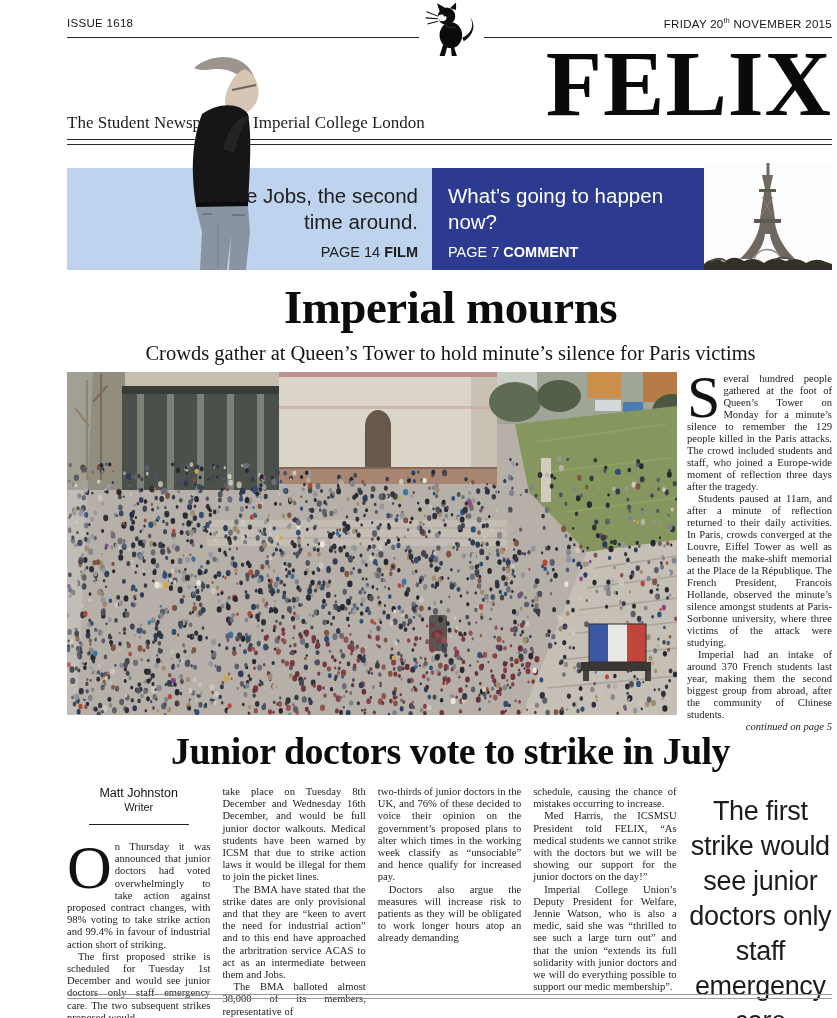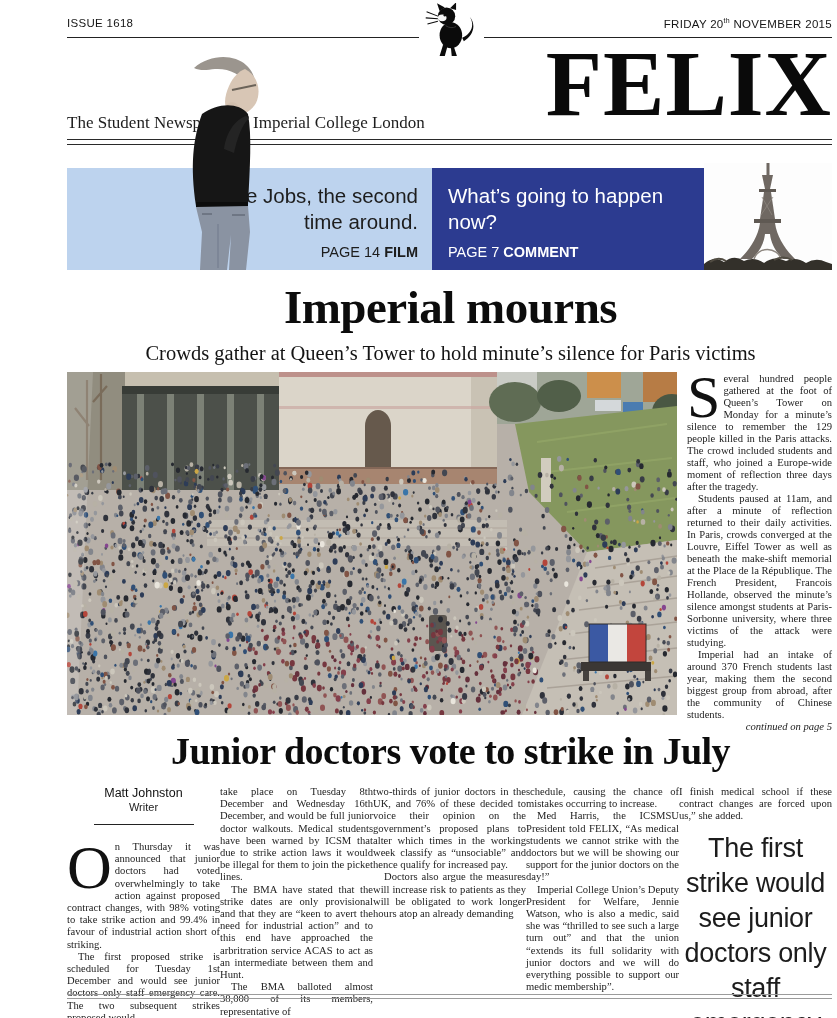--- a/index.html
+++ b/index.html
@@ -41,21 +41,21 @@
             text-align:justify;color:#222;}
   .lead-col p{margin:0;}
   .dropcap{float:left;font-size:60px;line-height:47px;padding:1px 3px 0 0;font-weight:400;color:#111;}
   .dropcap-o{font-size:62px;line-height:50px;}
   .ind{text-indent:11px;}
   .continued{font-style:italic;text-align:right;}
 
   
   .h-second{position:absolute;left:0;top:729px;width:837px;text-align:center;font-size:38px;
             font-weight:700;color:#0c0c0c;letter-spacing:-.5px;}
-  .cols{position:absolute;left:35px;top:786px;width:765px;height:206px;display:flex;gap:0;}
+  .cols{position:absolute;left:35px;top:786px;width:765px;height:206px;display:flex;gap:12px;}
   .col{flex:1 1 0;font-size:10.6px;line-height:12.2px;text-align:justify;color:#222;}
   .col p{margin:0;}
   .byline{text-align:center;font-family:"Liberation Sans","DejaVu Sans",sans-serif;}
   .byline .b-name{font-size:12.5px;line-height:15px;color:#111;}
   .byline .b-role{font-size:11px;line-height:13px;color:#222;}
   .byline-rule{width:100px;margin:10px auto 16px;border-top:1.4px solid #222;}
   .pullquote{margin-top:8px;font-family:"Liberation Sans","DejaVu Sans",sans-serif;font-size:27px;
              line-height:35px;text-align:center;color:#1c1c1c;letter-spacing:-.3px;}
   .bottom-rule{position:absolute;left:35px;top:994px;width:765px;height:3px;
                border-top:1.5px solid #9b9b9b;border-bottom:1.5px solid #9b9b9b;}
@@ -2706,32 +2706,31 @@
       <div class="byline">
         <div class="b-name">Matt Johnston</div>
         <div class="b-role">Writer</div>
       </div>
       <div class="byline-rule"></div>
       <p><span class="dropcap dropcap-o">O</span><span>n Thursday it was announced that junior doctors had voted overwhelmingly to take action against proposed contract changes, with 98% voting to take strike action and 99.4% in favour of industrial action short of striking.</span></p>
       <p class="ind">The first proposed strike is scheduled for Tuesday 1st December and would see junior doctors only staff emergency care. The two subsequent strikes proposed would</p>
     </div>
     <div class="col">
       <p>take place on Tuesday 8th December and Wednesday 16th December, and would be full junior doctor walkouts. Medical students have been warned by ICSM that due to strike action laws it would be illegal for them to join the picket lines.</p>
-      <p class="ind">The BMA have stated that the strike dates are only provisional and that they are “keen to avert the need for industrial action” and to this end have approached the arbritration service ACAS to act as an intermediate between them and Hunt.</p>
+      <p class="ind">The BMA have stated that the strike dates are only provisional and that they are “keen to avert the need for industrial action” and to this end have approached the arbritration service ACAS to act as an intermediate between them and Jobs.</p>
       <p class="ind">The BMA balloted almost 38,000 of its members, representative of</p>
     </div>
     <div class="col">
       <p>two-thirds of junior doctors in the UK, and 76% of these decided to voice their opinion on the government’s proposed plans to alter which times in the working week classify as “unsociable” and hence qualify for increased pay.</p>
       <p class="ind">Doctors also argue the measures will increase risk to patients as they will be obligated to work longer hours atop an already demanding</p>
     </div>
     <div class="col">
       <p>schedule, causing the chance of mistakes occurring to increase.</p>
       <p class="ind">Med Harris, the ICSMSU President told FELIX, “As medical students we cannot strike with the doctors but we will be showing our support for the junior doctors on the day!”</p>
       <p class="ind">Imperial College Union’s Deputy President for Welfare, Jennie Watson, who is also a medic, said she was “thrilled to see such a large turn out” and that the union “extends its full solidarity with junior doctors and we will do everything possible to support our medic membership”.</p>
     </div>
     <div class="col">
-      <p>I finish medical school if these contract changes are forced upon us,” she added.</p>
       <div class="pullquote">The first strike would see junior doctors only staff emergency care</div>
     </div>
   </div>
 
   <div class="bottom-rule"></div>
 </div>
 
 </body></html>

